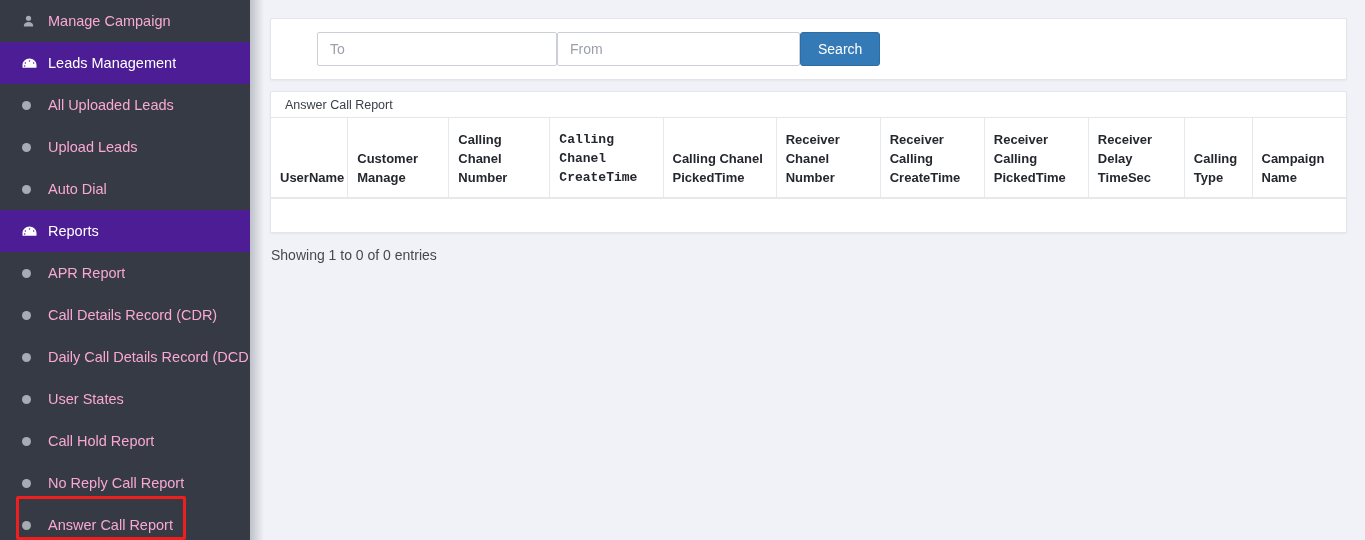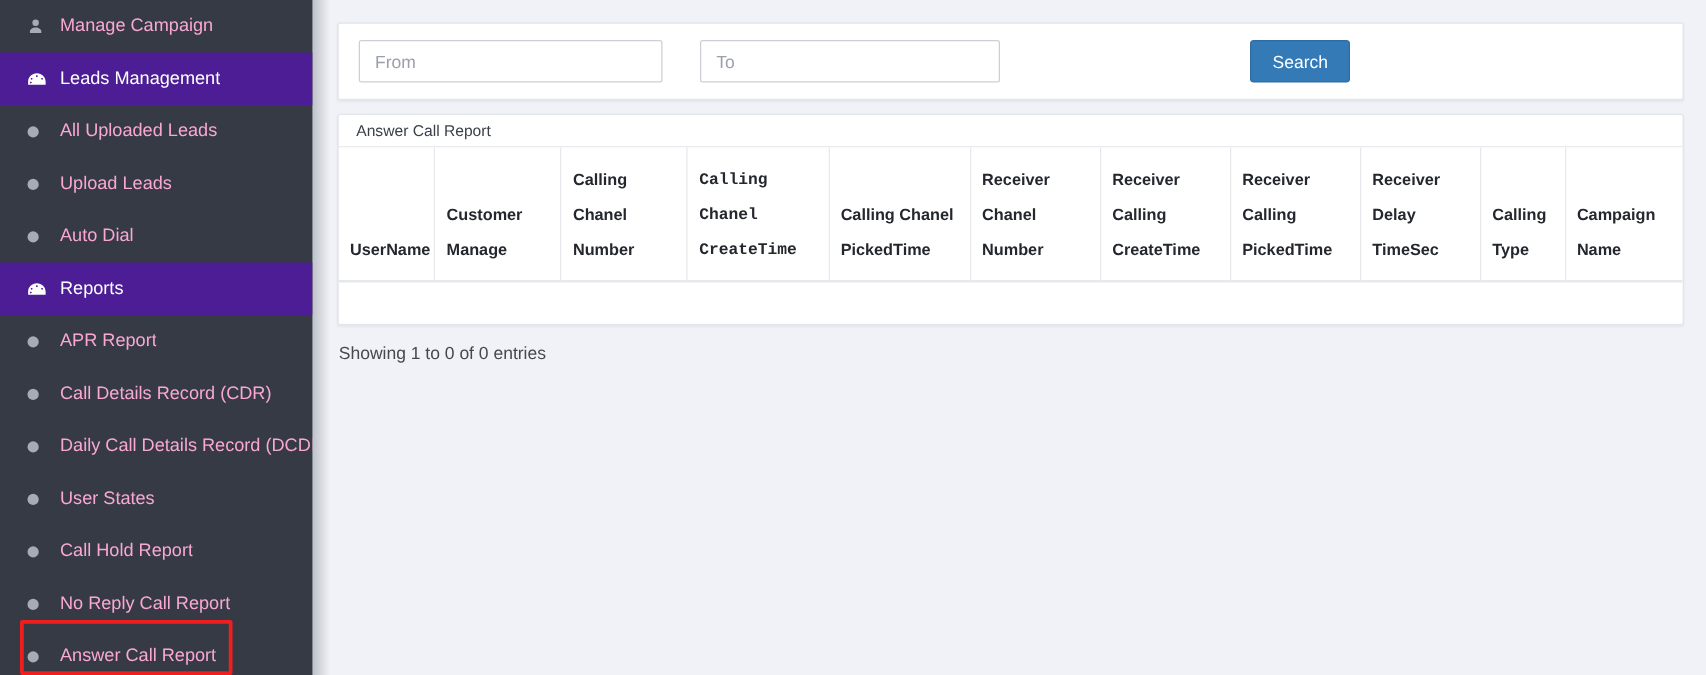--- a/index.html
+++ b/index.html
@@ -132,21 +132,20 @@
     padding: 0 12px;
     outline: none;
     background: #fff;
   }
   .date-field::placeholder { color: #9ba0a8; }
 
   #from-input { width: 243px; }
   #to-input { width: 240px; margin-left: 30px; }
 
   .search-btn {
-    margin-left: 200px;
     height: 34px;
     padding: 0 17px;
     background: #337ab7;
     border: 1px solid #2e6da4;
     border-radius: 3px;
     color: #ffffff;
     font-size: 14px;
     font-family: "Liberation Sans", sans-serif;
     cursor: pointer;
   }
@@ -172,21 +171,21 @@
     table-layout: fixed;
   }
 
   thead th {
     vertical-align: bottom;
     text-align: left;
     padding: 12px 8px 10px 9px;
     font-size: 13px;
     font-weight: bold;
     color: #24282e;
-    line-height: 28px;
+    line-height: 19px;
     border-right: 1px solid #e6e8ec;
     border-bottom: 2px solid #e6e8ec;
     background: #ffffff;
   }
   thead th:last-child { border-right: none; }
 
   tbody td {
     height: 34px;
     border: none;
     background: #ffffff;
@@ -291,22 +290,22 @@
       </div>
     </div>
 </nav>
 
 <div id="highlight-box"></div>
 <div id="sidebar-shadow"></div>
 
 <main id="content">
 
   <section id="search-panel" class="panel">
+    <input id="to-input" class="date-field" type="text" placeholder="To" style="">
     <input id="from-input" class="date-field" type="text" placeholder="From" style="">
-    <input id="to-input" class="date-field" type="text" placeholder="To" style="">
     <button class="search-btn">Search</button>
   </section>
 
   <section id="table-panel" class="panel">
     <div id="panel-heading">Answer Call Report</div>
     <table id="report-table">
       <thead>
         <tr id="header-row">
             <th style="width: 76px;">UserName</th>
             <th style="width: 100px;">Customer Manage</th>

